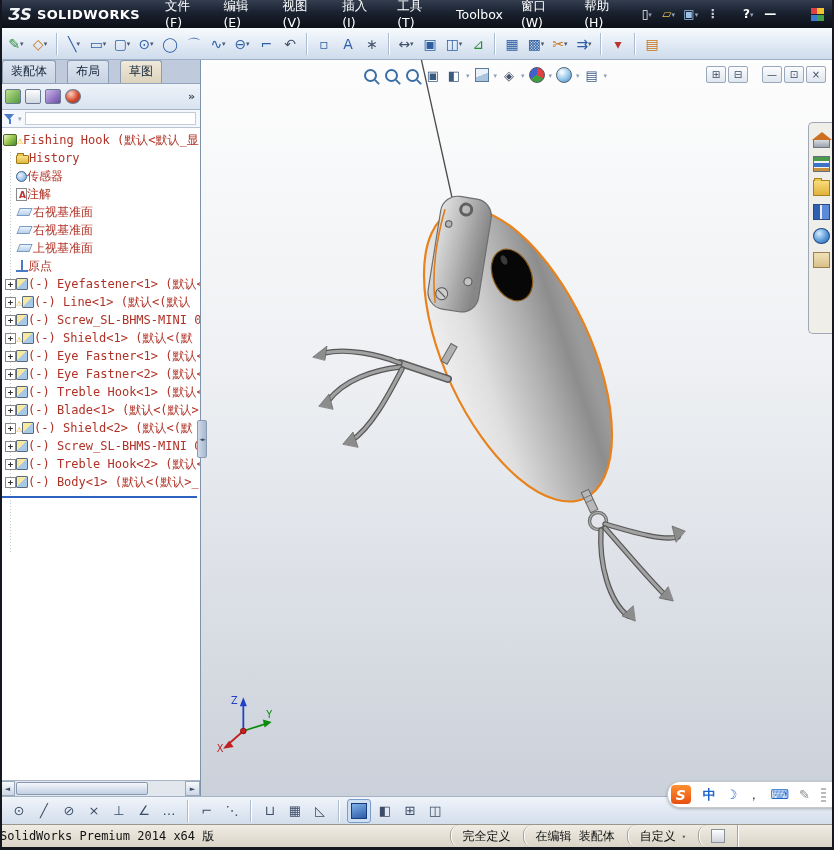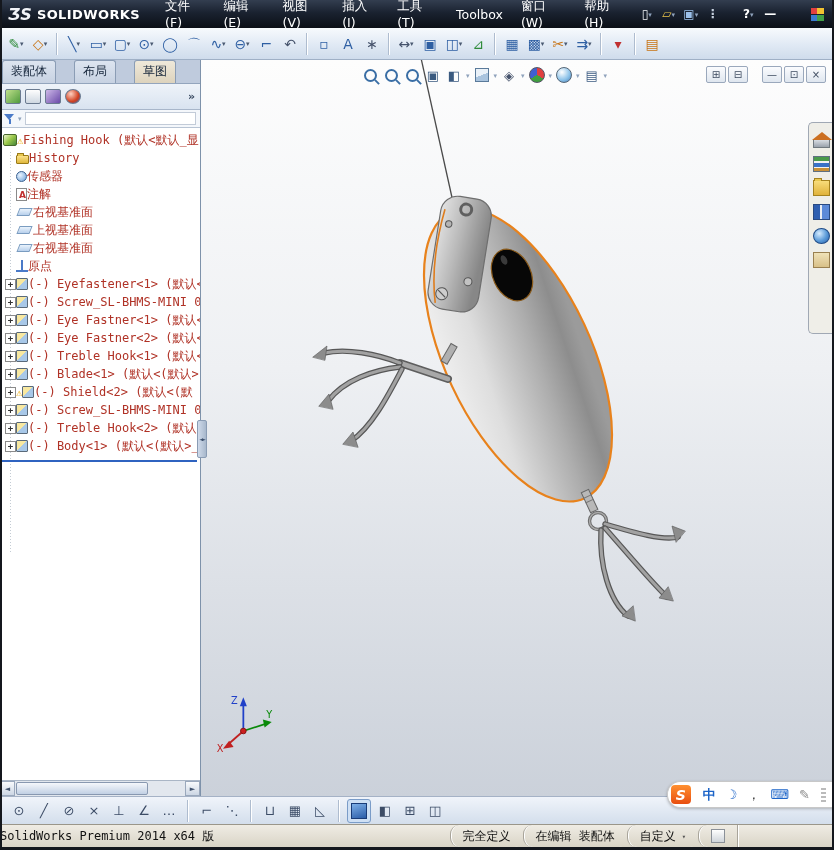--- a/index.html
+++ b/index.html
@@ -24,21 +24,21 @@
   
   .sketchbar{position:absolute;left:0;top:28px;width:834px;height:32px;box-sizing:border-box;display:flex;align-items:center;
     background:linear-gradient(180deg,#f7fafd 0%,#e0e9f4 55%,#cfdcec 100%);border-bottom:1px solid #9fb0c6;padding:0 4px;}
   .tb{height:26px;min-width:24px;display:flex;align-items:center;justify-content:center;border-radius:3px;}
   .tb b{font-weight:normal;font-size:14px;line-height:1;}
   .vsep{width:1px;height:22px;background:#aebccf;margin:0 4px;border-right:1px solid #fff;}
   .cb{color:#2e5fa3;} .cg{color:#2f8b3a;} .co{color:#c87416;} .cd{color:#45526b;} .cr{color:#c03030;}
   
   .leftcol{position:absolute;left:0;top:60px;width:201px;height:736px;box-sizing:border-box;background:#cfd9e8;
     border-right:1px solid #7e92aa;display:flex;flex-direction:column;}
-  .tabsrow{height:23px;background:#bfcbdd;border-bottom:1px solid #93a5bd;display:flex;align-items:flex-end;padding-left:2px;gap:18px;}
+  .tabsrow{height:23px;background:#bfcbdd;border-bottom:1px solid #93a5bd;display:flex;align-items:flex-end;padding-left:2px;gap:11px;}
   .tab{font-size:12px;padding:2px 8px 3px;background:linear-gradient(#dde5f0,#c7d2e2);border:1px solid #8b9db5;border-bottom:none;
     border-radius:3px 3px 0 0;color:#15253a;white-space:nowrap;}
   .tab.active{background:linear-gradient(#efe9da,#ddd3bd);}
   .pmrow{height:25px;background:linear-gradient(#eef3f9,#d9e3f0);border-bottom:1px solid #a8b6ca;display:flex;align-items:center;padding:0 5px;gap:4px;}
   .pmic{width:16px;height:15px;border-radius:2px;border:1px solid #6a7a90;box-sizing:border-box;}
   .pm1{background:linear-gradient(135deg,#bfe08c,#4f9a3c);}
   .pm2{background:linear-gradient(#fdfdfd,#cfd8e2);}
   .pm3{background:linear-gradient(135deg,#cdb8e8,#6a4aa8);}
   .pm4{border-radius:50%;background:radial-gradient(circle at 35% 30%,#ffd0c0,#d04020 60%,#3a60b0);}
   .pmfill{flex:1;}
@@ -333,39 +333,51 @@
       <div class="trow">
         <span class="tico i-note"></span>
         <span class="tlabel">注解</span>
       </div>
       <div class="trow">
         <span class="tico i-plane"></span>
         <span class="tlabel">右视基准面</span>
       </div>
       <div class="trow">
         <span class="tico i-plane"></span>
-        <span class="tlabel">上视基准面</span>
+        <span class="tlabel">右视基准面</span>
       </div>
       <div class="trow">
         <span class="tico i-plane"></span>
-        <span class="tlabel">右视基准面</span>
+        <span class="tlabel">上视基准面</span>
       </div>
       <div class="trow">
         <span class="tico i-origin"></span>
         <span class="tlabel">原点</span>
       </div>
       <div class="trow comp">
         <span class="exp"></span>
         <span class="tico i-part"></span>
         <span class="tlabel">(-) Eyefastener&lt;1&gt; (默认&lt;</span>
       </div>
       <div class="trow comp">
         <span class="exp"></span>
+        <span class="wbadge"></span>
+        <span class="tico i-part"></span>
+        <span class="tlabel">(-) Line&lt;1&gt; (默认&lt;(默认</span>
+      </div>
+      <div class="trow comp">
+        <span class="exp"></span>
         <span class="tico i-part"></span>
         <span class="tlabel">(-) Screw_SL-BHMS-MINI 0.0</span>
+      </div>
+      <div class="trow comp">
+        <span class="exp"></span>
+        <span class="wbadge"></span>
+        <span class="tico i-part"></span>
+        <span class="tlabel">(-) Shield&lt;1&gt; (默认&lt;(默</span>
       </div>
       <div class="trow comp">
         <span class="exp"></span>
         <span class="tico i-part"></span>
         <span class="tlabel">(-) Eye Fastner&lt;1&gt; (默认&lt;</span>
       </div>
       <div class="trow comp">
         <span class="exp"></span>
         <span class="tico i-part"></span>
         <span class="tlabel">(-) Eye Fastner&lt;2&gt; (默认&lt;</span>

